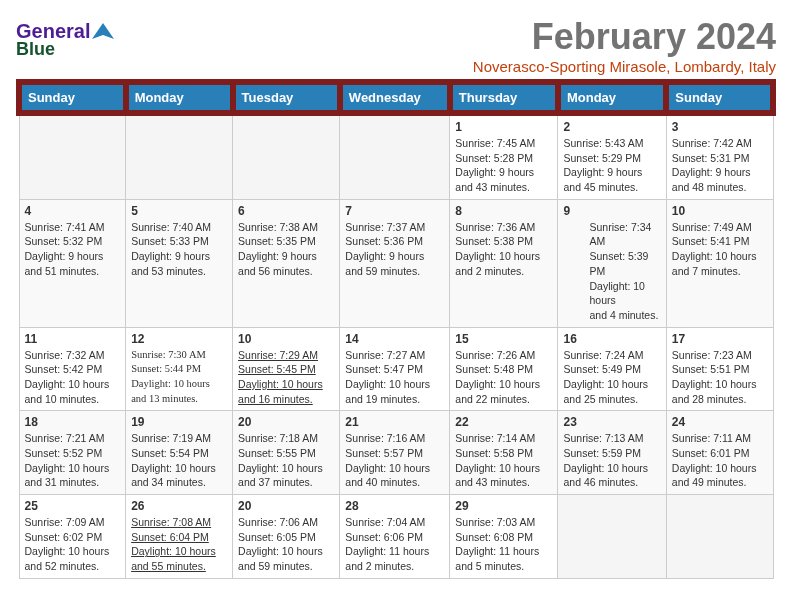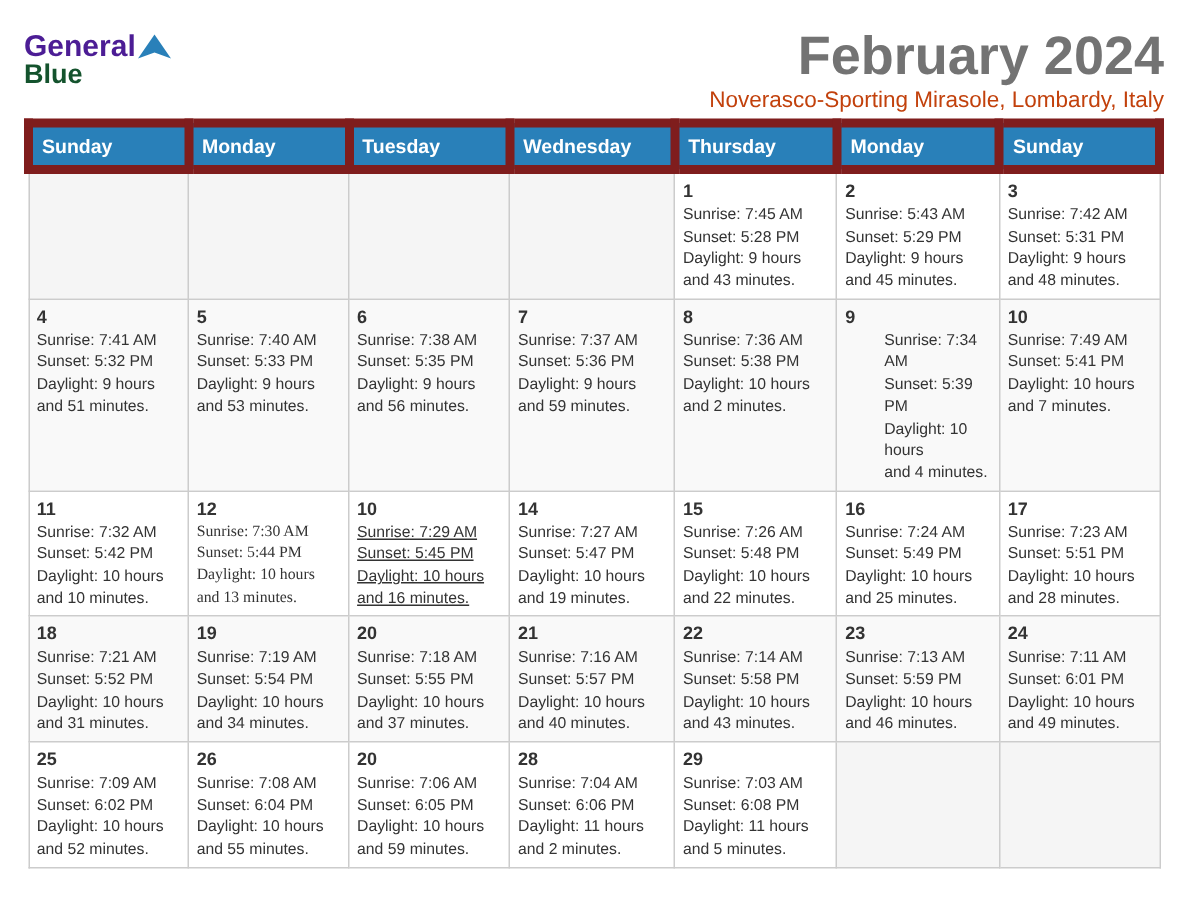--- a/index.html
+++ b/index.html
@@ -294,21 +294,21 @@
       <tr>
         <td>
           <span class="day-number">25</span>
           <div class="cell-content" style="white-space: pre-wrap; font-size: 10.5px;">Sunrise: 7:09 AM
 Sunset: 6:02 PM
 Daylight: 10 hours
 and 52 minutes.</div>
         </td>
         <td>
           <span class="day-number">26</span>
-          <div class="cell-content" style="white-space: pre-wrap; font-size: 10.5px;">Sunrise: 7:08 AM
+          <div class="cell-content" style="white-space: pre-wrap; font-size: 10.5px; text-decoration: underline;">Sunrise: 7:08 AM
 Sunset: 6:04 PM
 Daylight: 10 hours
 and 55 minutes.</div>
         </td>
         <td>
           <span class="day-number">20</span>
           <div class="cell-content" style="white-space: pre-wrap; font-size: 10.5px;">Sunrise: 7:06 AM
 Sunset: 6:05 PM
 Daylight: 10 hours
 and 59 minutes.</div>

